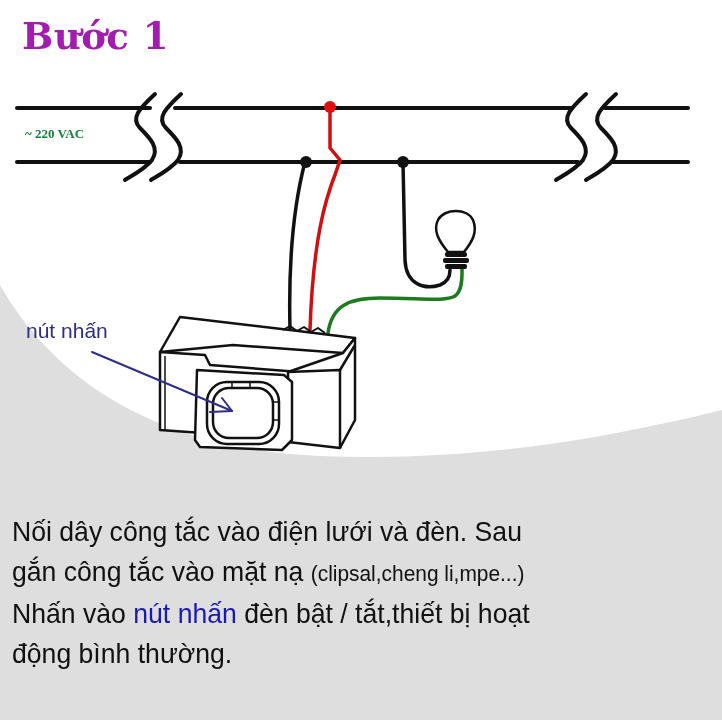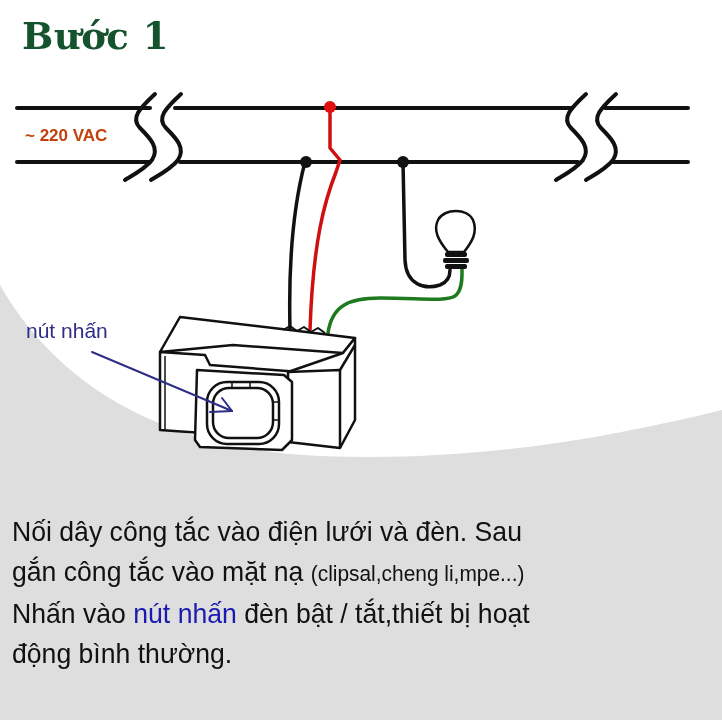--- a/index.html
+++ b/index.html
@@ -5,27 +5,27 @@
     html, body { margin: 0; padding: 0; }
     body {
       width: 722px; height: 720px; position: relative; overflow: hidden;
       background: #ffffff;
       font-family: "Liberation Sans", sans-serif;
     }
     #diagram { position: absolute; left: 0; top: 0; width: 722px; height: 720px; }
     .title {
       position: absolute; left: 22px; top: 14px;
       font-family: "DejaVu Serif", "Liberation Serif", serif;
-      font-weight: bold; font-size: 37px; color: #14532d;
+      font-weight: bold; font-size: 37px; color: #a21caf;
       letter-spacing: 0.5px; margin: 0;
     }
     .voltage {
       position: absolute; left: 25px; top: 126px;
-      font-family: Liberation Sans, sans-serif; font-weight: bold;
-      font-size: 17px; color: #c2410c;
+      font-family: Liberation Serif, serif; font-weight: bold;
+      font-size: 13px; color: #15803d;
     }
     .callout {
       position: absolute; left: 26px; top: 319px;
       font-family: "Liberation Sans", sans-serif; font-size: 21px; color: #2e2e86;
     }
     .desc {
       position: absolute; left: 12px; top: 512px; width: 705px;
       font-family: "Liberation Sans", sans-serif; font-size: 28px;
       line-height: 40px; color: #111; margin: 0;
       transform: scaleX(0.95); transform-origin: left top;

